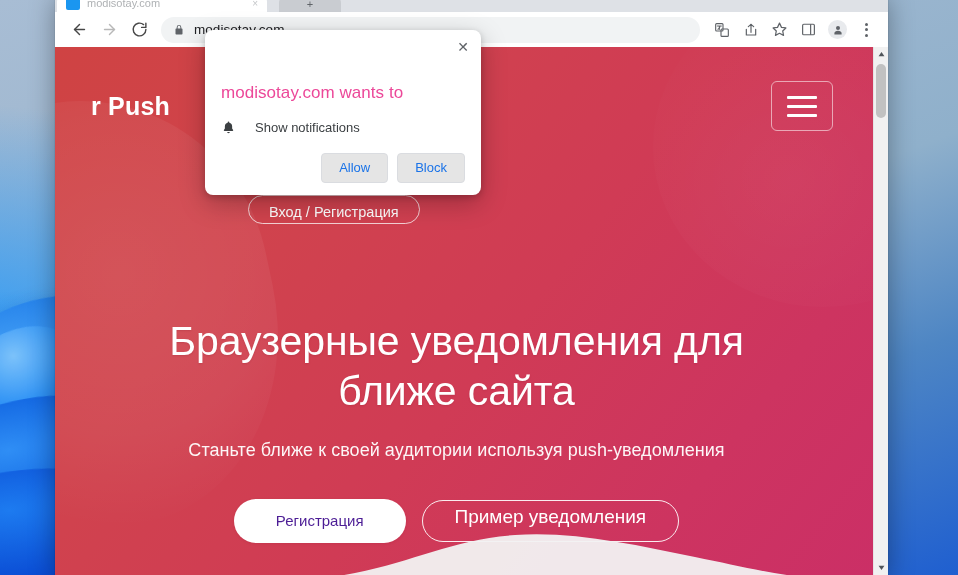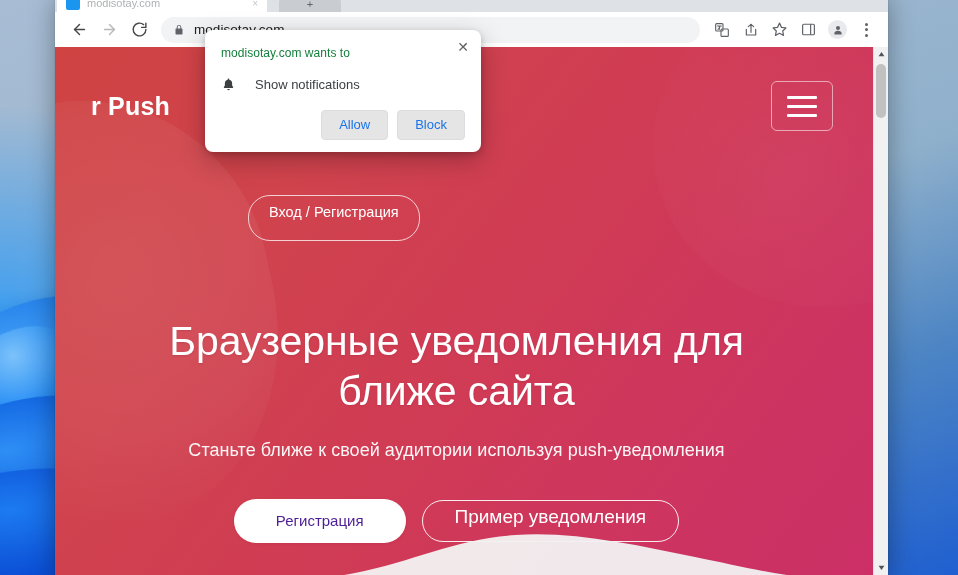--- a/index.html
+++ b/index.html
@@ -209,21 +209,21 @@
   .hamburger i {
     display: block;
     width: 30px; height: 3px;
     background: #fff;
     border-radius: 1px;
   }
 
   .login-btn {
     position: absolute;
     left: 193px; top: 148px;
-    padding: 8px 20px 20px;
+    padding: 8px 20px 3px;
     border: 1.4px solid rgba(255,255,255,0.75);
     border-radius: 22px;
     color: #ffffff;
     font-size: 14.5px;
     white-space: nowrap;
   }
 
   
   .hero-copy {
     position: absolute;
@@ -303,24 +303,25 @@
     padding: 16px 16px 12px 16px;
     z-index: 50;
   }
   .perm-close {
     position: absolute; right: 8px; top: 7px;
     width: 20px; height: 20px;
     display: flex; align-items: center; justify-content: center;
     color: #5f6368; font-size: 14px;
   }
   .perm-title {
-    font-size: 12px;
-    color: #15803d;
+    font-size: 17px;
+    color: #ec4899;
     padding-right: 22px;
     letter-spacing: .05px;
+    margin-top: 37px;
   }
   .perm-row {
     margin-top: 17px;
     display: flex; align-items: center; gap: 19px;
   }
   .perm-bell { color: #3c4043; flex: none; display: block; }
   .perm-label { font-size: 13px; color: #3c4043; }
   .perm-actions {
     margin-top: 18px;
     display: flex; justify-content: flex-end; gap: 9px;

